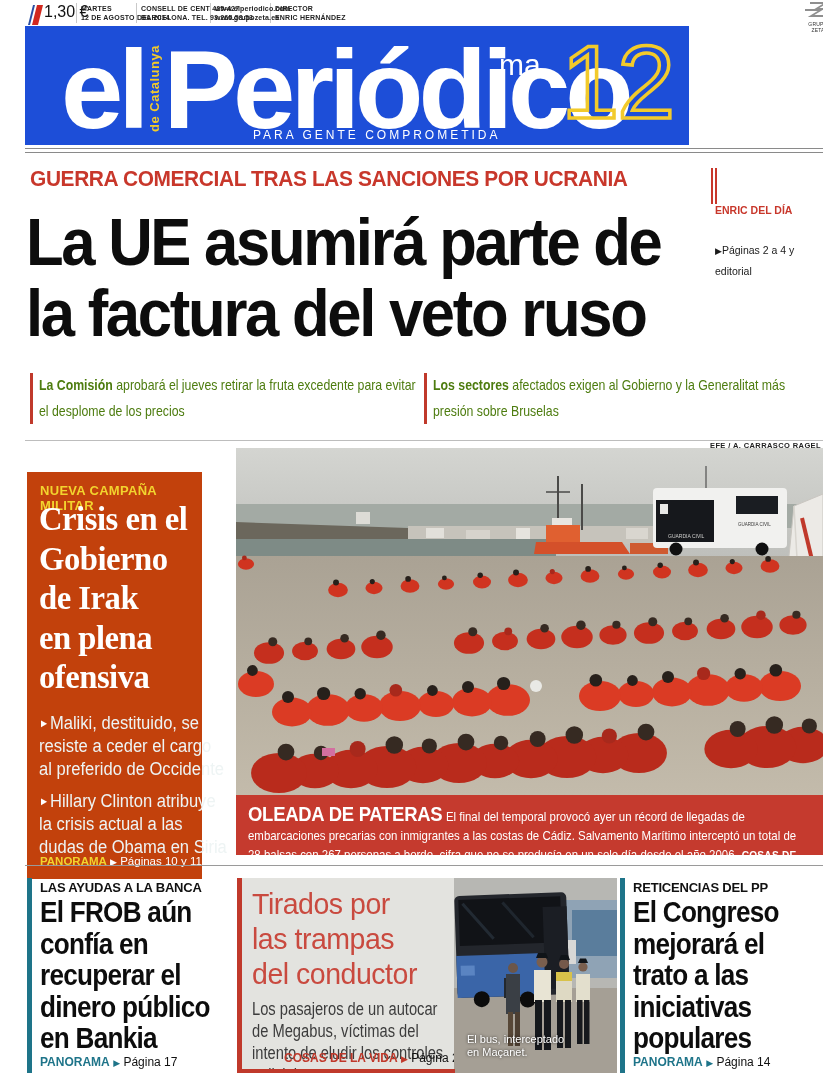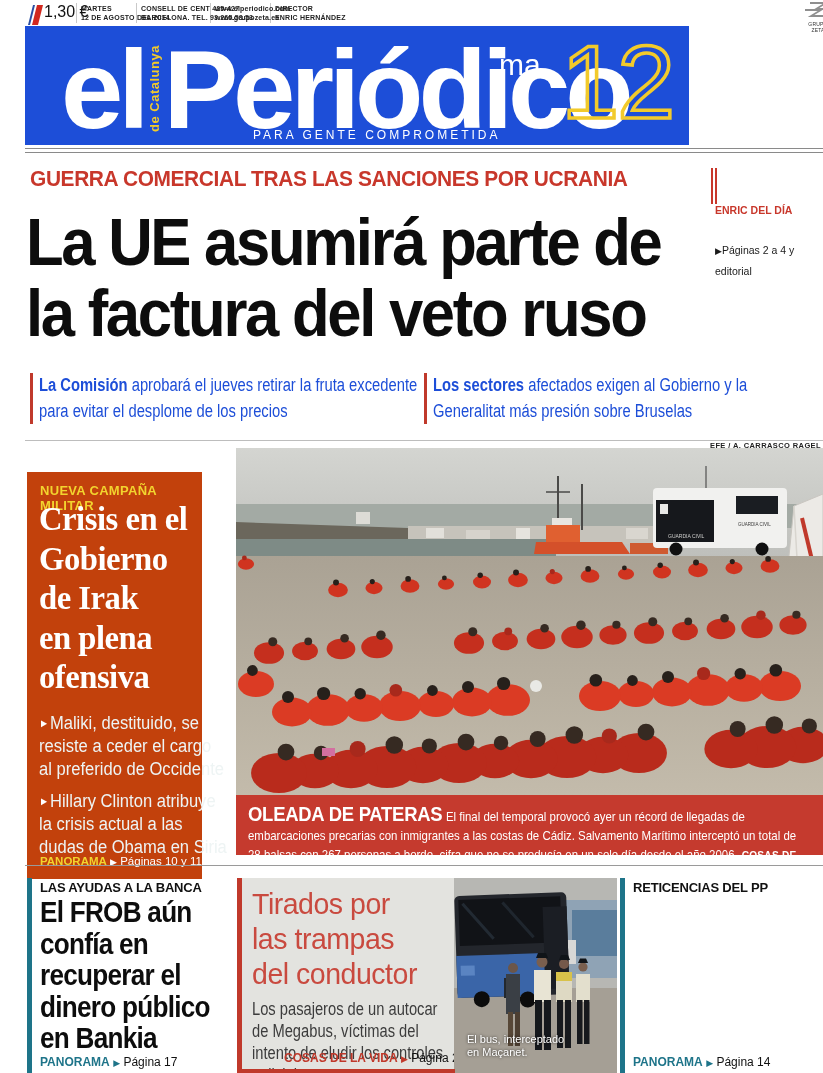--- a/index.html
+++ b/index.html
@@ -36,21 +36,21 @@
   #tema{position:absolute;left:711px;top:168px;width:110px;}
   .tema-bar{display:inline-block;width:2px;height:36px;background:#c8372b;margin-right:2px;vertical-align:top;}
   #tema-text{display:inline-block;vertical-align:top;margin-left:4px;width:96px;}
   #tema-label{font-size:10.5px;font-weight:700;color:#c8372b;line-height:12px;}
   #tema-pages{font-size:10.5px;color:#1a1a1a;line-height:20px;margin-top:24px;}
   #main-headline{position:absolute;left:26px;top:206px;width:870px;font-size:67px;line-height:71px;
                  font-weight:700;color:#0d0d0d;letter-spacing:-2.5px;}
   .subhead{position:absolute;top:370px;height:58px;}
   #subhead-a{left:30px;} #subhead-b{left:424px;}
   .sub-bar{position:absolute;left:0;top:3px;width:3px;height:51px;background:#c0392b;}
-  .sub-text{position:absolute;left:9px;top:2px;width:465px;font-size:18px;line-height:26px;color:#1d4ed8;}
+  .sub-text{position:absolute;left:9px;top:2px;width:465px;font-size:15px;line-height:26px;color:#4d7c0f;}
   .sub-text b{font-weight:700;}
   #photo-credit{position:absolute;right:2px;top:441px;font-size:7.5px;font-weight:700;color:#222;letter-spacing:.4px;}
   
   #iraq{position:absolute;left:27px;top:472px;width:175px;height:407px;background:#c2410c;color:#fff;}
   #iraq-kicker{position:absolute;left:13px;top:11px;font-size:13px;font-weight:700;color:#f2d42e;letter-spacing:.3px;}
   #iraq-headline{position:absolute;left:12px;top:28px;font-size:33px;line-height:39.5px;font-weight:700;color:#fff;letter-spacing:-.5px;font-family:Liberation Serif, serif;}
   .iraq-bullet{position:absolute;left:12px;width:205px;font-size:18px;line-height:23px;color:#eef4f4;}
   #bullet-1{top:240px;} #bullet-2{top:318px;}
   .b-arrow{font-size:11px;color:#fff;margin-right:1px;vertical-align:2px;}
   .panel-footer{position:absolute;left:13px;bottom:12px;font-size:11.5px;}
@@ -439,20 +439,25 @@
       </g>
     </svg>
     <div id="bus-caption" class="pre">El bus, interceptado
 en Maçanet.</div>
     <div id="bus-redstrip"></div>
   </div>
 
   <div class="story" id="congreso">
     <div class="story-bar"></div>
     <div class="story-kicker">RETICENCIAS DEL PP</div>
+    <div class="story-headline"><span class="cond pre" style="transform:scaleX(.9)">El Congreso
+mejorará el
+trato a las
+iniciativas
+populares</span></div>
     <div class="story-footer">
       <span class="sec-teal">PANORAMA</span>
       <span class="arr" style="color:#1e7489">▶</span>
       <span>Página 14</span>
     </div>
   </div>
 
 </div>
 
 </body></html>

